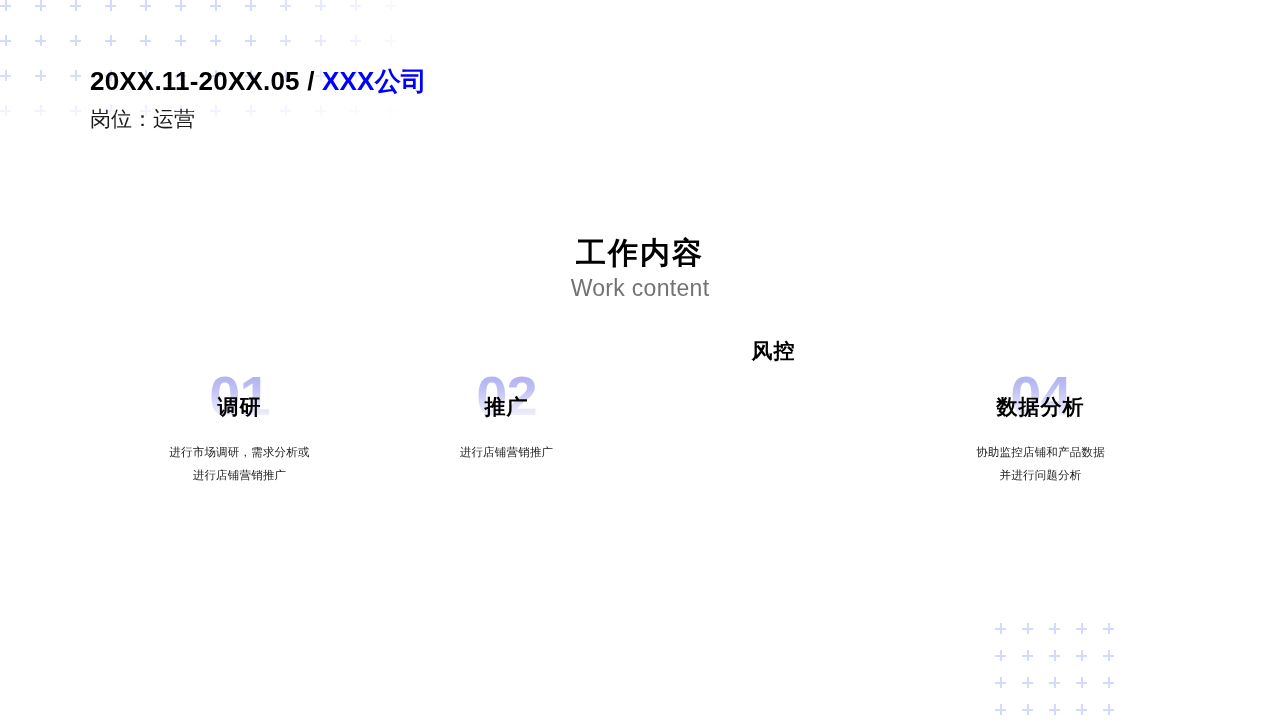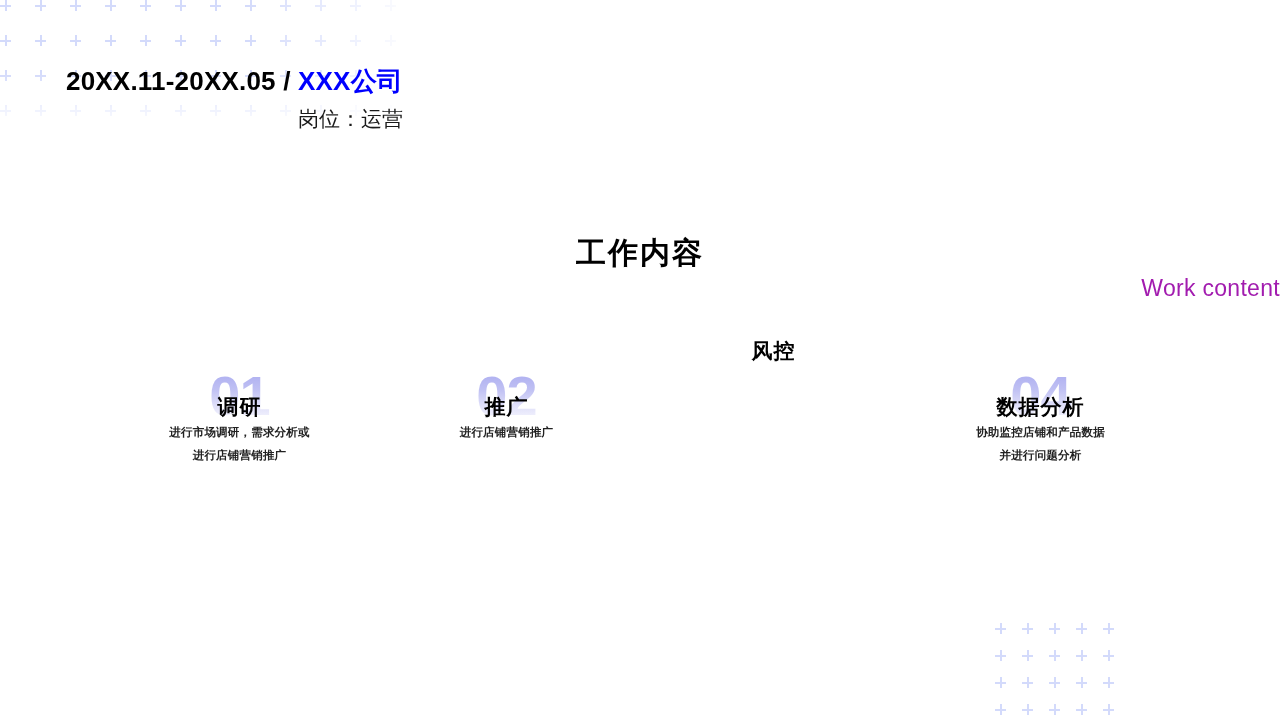--- a/index.html
+++ b/index.html
@@ -56,21 +56,21 @@
     content:"";
     position:absolute;
     background:#d3dafb;
   }
   .plus-mark::before { left:0; top:4.5px; width:11px; height:2px; }
   .plus-mark::after  { top:0; left:4.5px; height:11px; width:2px; }
 
   
   #header-block {
     position:absolute;
-    left:66px; top:66px;text-align:right;
+    left:90px; top:66px;
   }
   #company-line {
     font-size:26px;
     font-weight:bold;
     color:#000000;
     letter-spacing:0.2px;
     white-space:nowrap;
     line-height:1.2;
   }
   #company-line .accent { color:#0000ff; }
@@ -93,23 +93,22 @@
     font-size:30px;
     font-weight:bold;
     color:#000000;
     letter-spacing:2px;
     line-height:1.15;
   }
   #section-title-en {
     margin-top:4px;
     font-size:23px;
     font-weight:normal;
-    color:#a21caf;
+    color:#737373;
     letter-spacing:0.3px;
-    text-align:right;
   }
 
   
   #columns {
     position:absolute;
     left:106px; top:368px;
     width:1068px;
     display:flex;
   }
   .col {
@@ -132,23 +131,23 @@
   .col-title {
     position:relative;
     margin-top:-30px;
     font-size:21px;
     font-weight:bold;
     color:#000000;
     letter-spacing:1px;
     line-height:1.2;
   }
   .col-desc {
-    margin-top:2px;
+    margin-top:22px;
     font-size:11.5px;
-    font-weight:bold;
+    font-weight:normal;
     color:#222222;
     line-height:1.95;
     letter-spacing:0.2px;
   }
 </style>
 </head>
 <body>
 
 <div id="slide">
 

